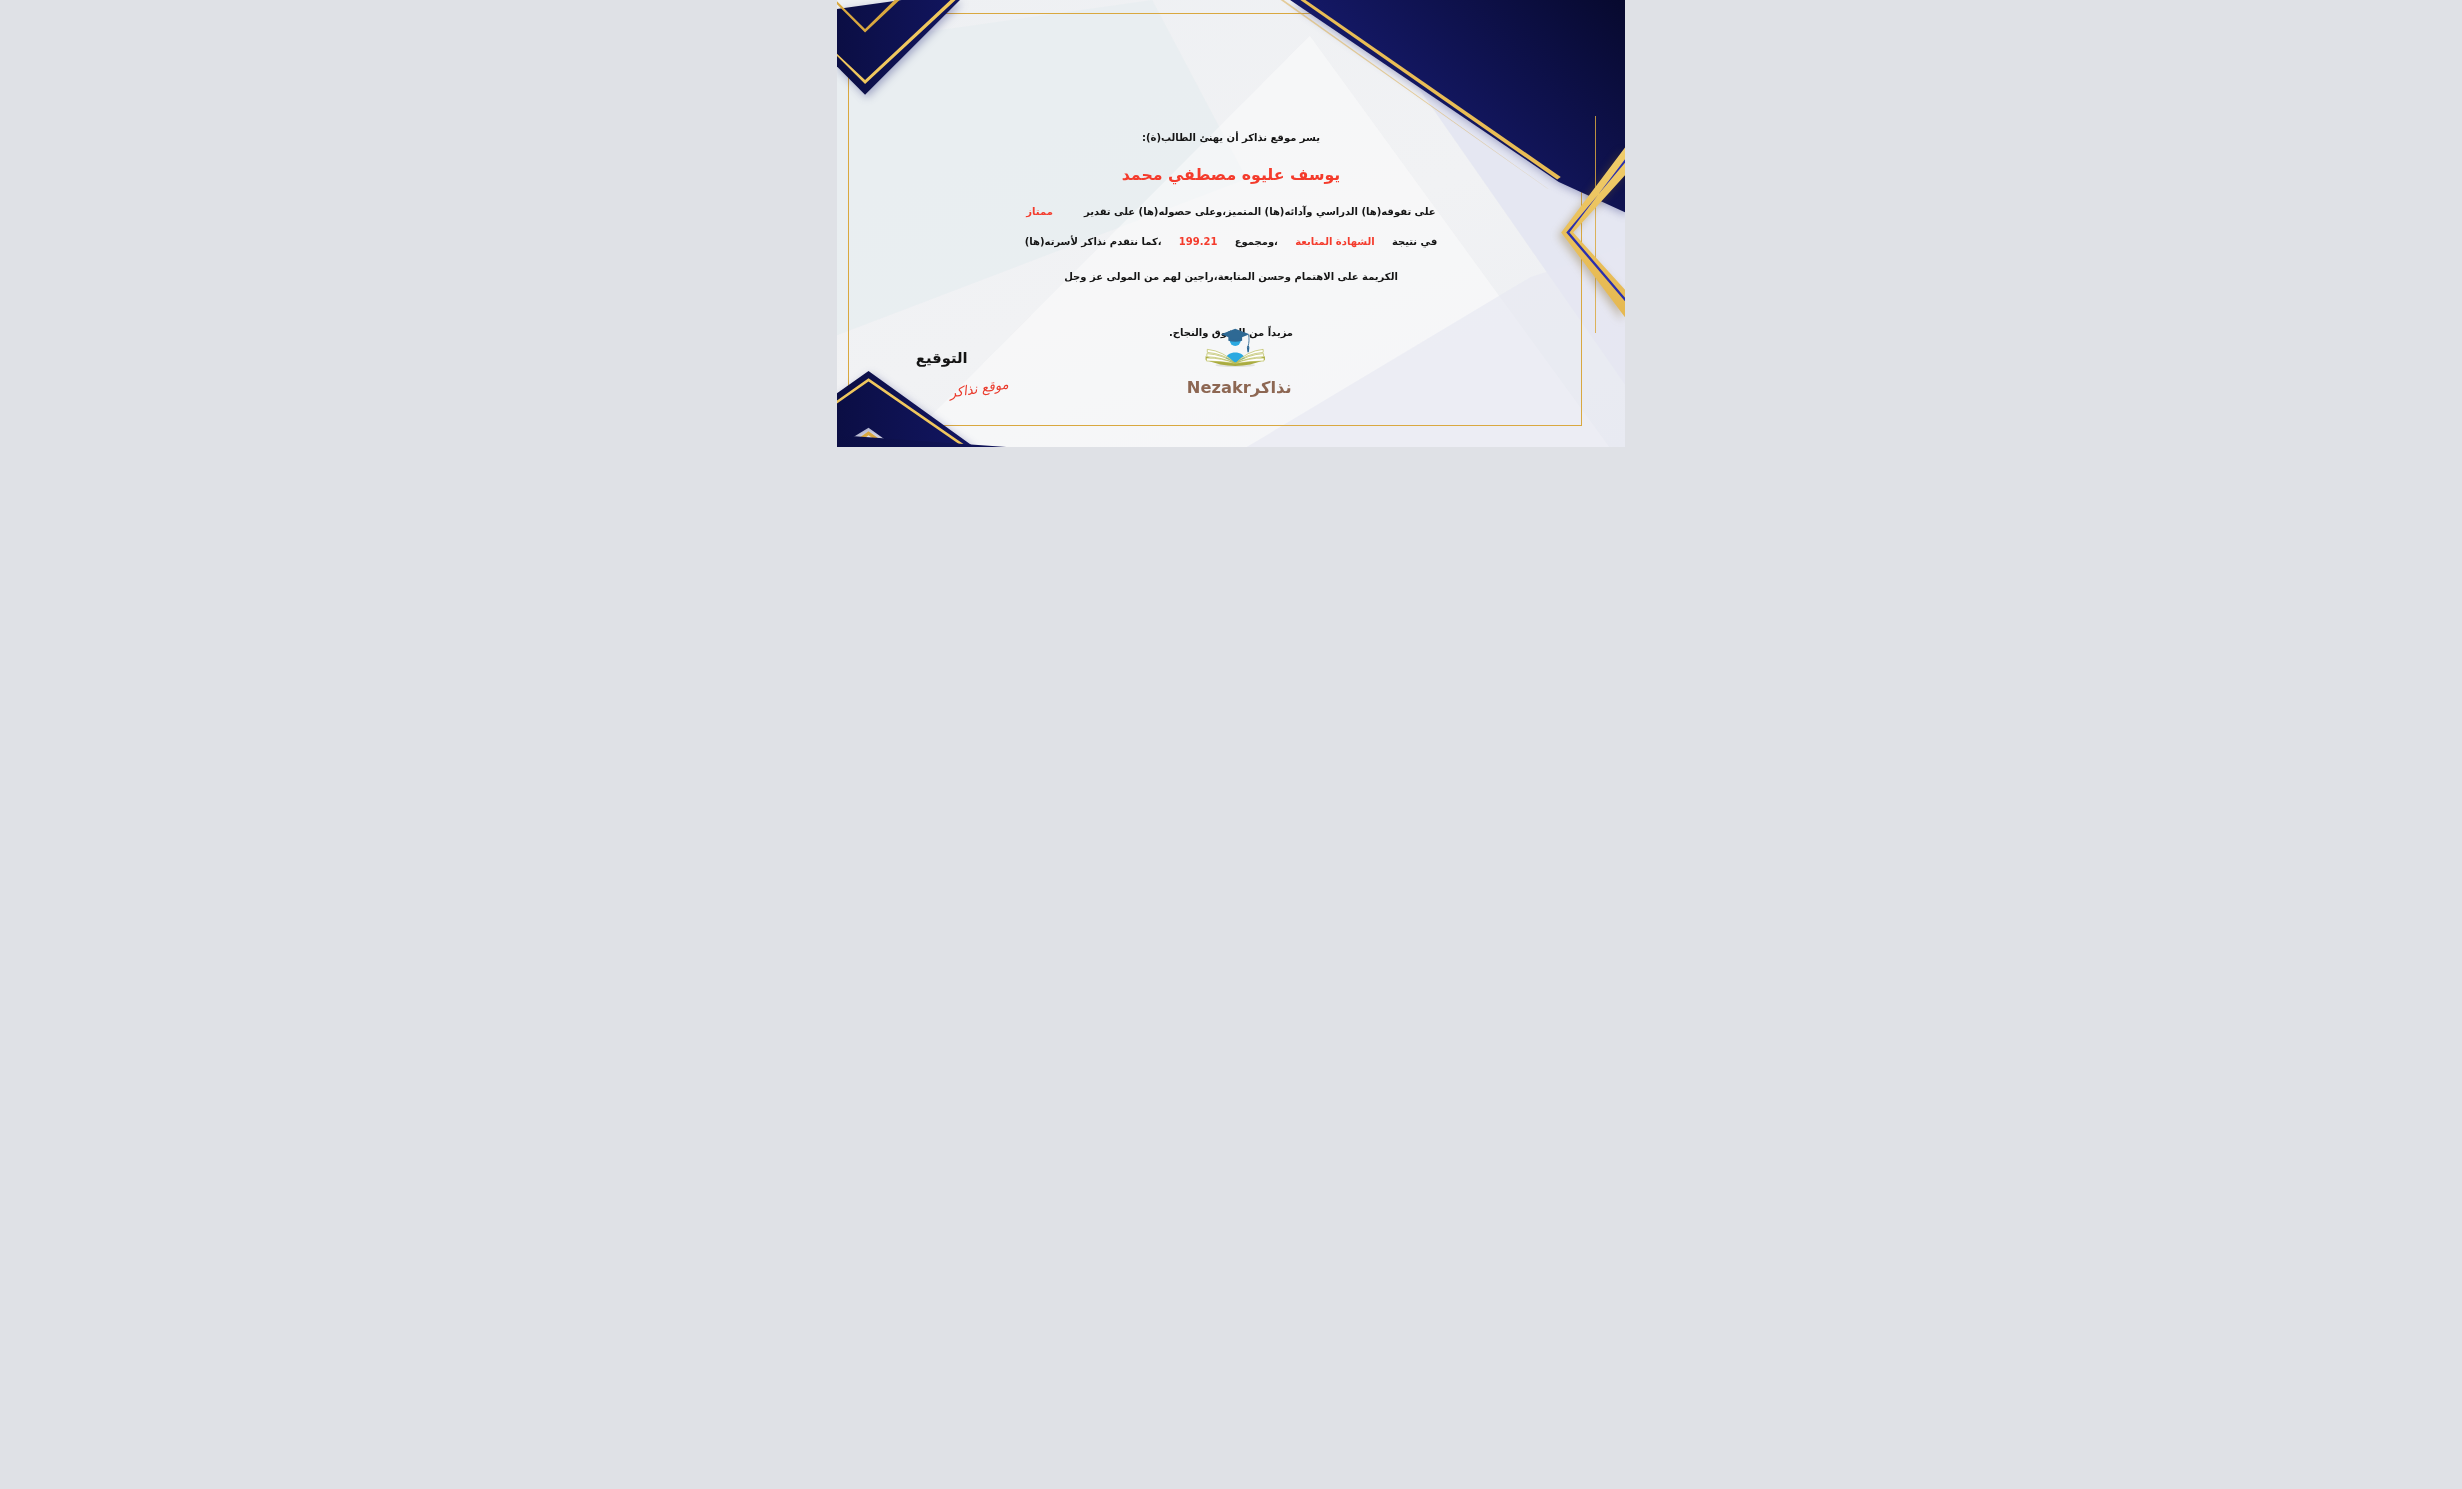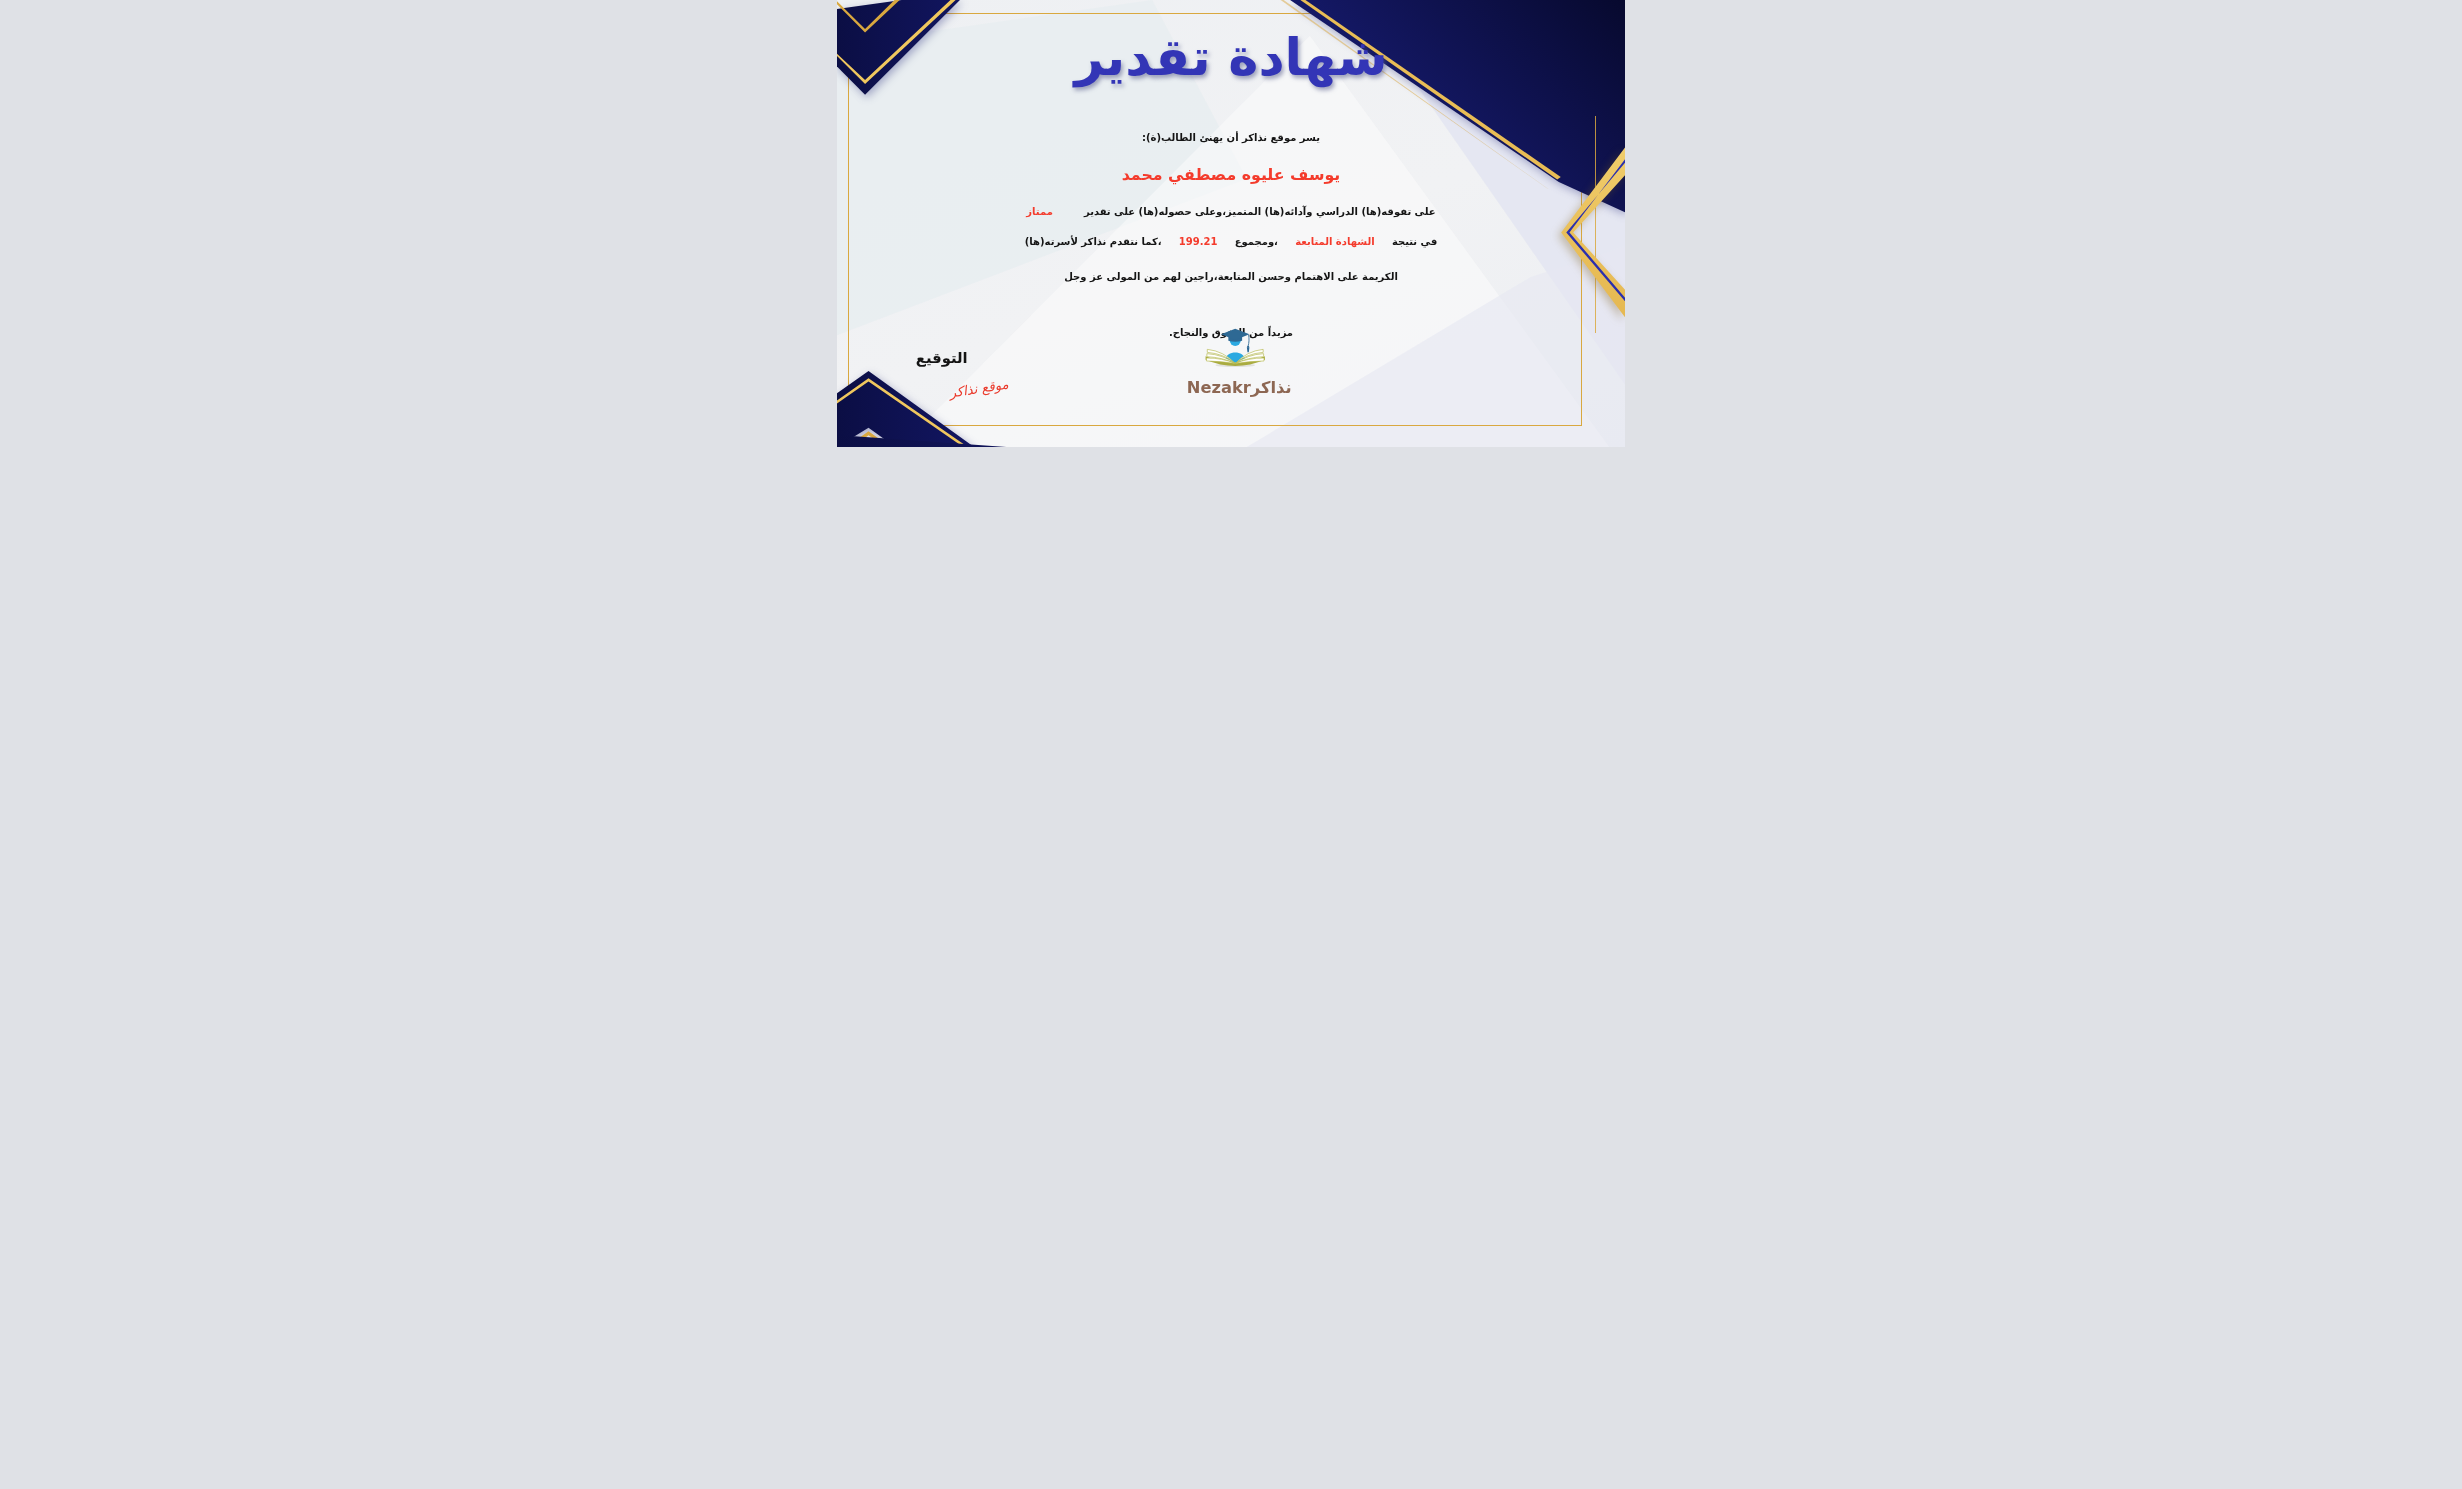--- a/index.html
+++ b/index.html
@@ -126,21 +126,20 @@
     <div class="shape right-chevron-blue"></div>
 
     <div class="layer fx-shadow-blue">
       <div class="shape bl-band"></div>
     </div>
     <div class="shape bl-goldline"></div>
     <div class="shape bl-gold-v"></div>
     <div class="shape bl-strip"></div>
   </div>
 
-  <div class="title rtl">شهادة تقدير</div>
 
   <div class="line intro">يسر موقع نذاكر أن يهنئ الطالب(ة):</div>
 
   <div class="line name">يوسف عليوه مصطفي محمد</div>
 
   <div class="line l3">
     <span>على تفوقه(ها) الدراسي وآدائه(ها) المتميز،وعلى حصوله(ها) على تقدير</span>
     <span class="red grade">ممتاز</span>
   </div>
 

